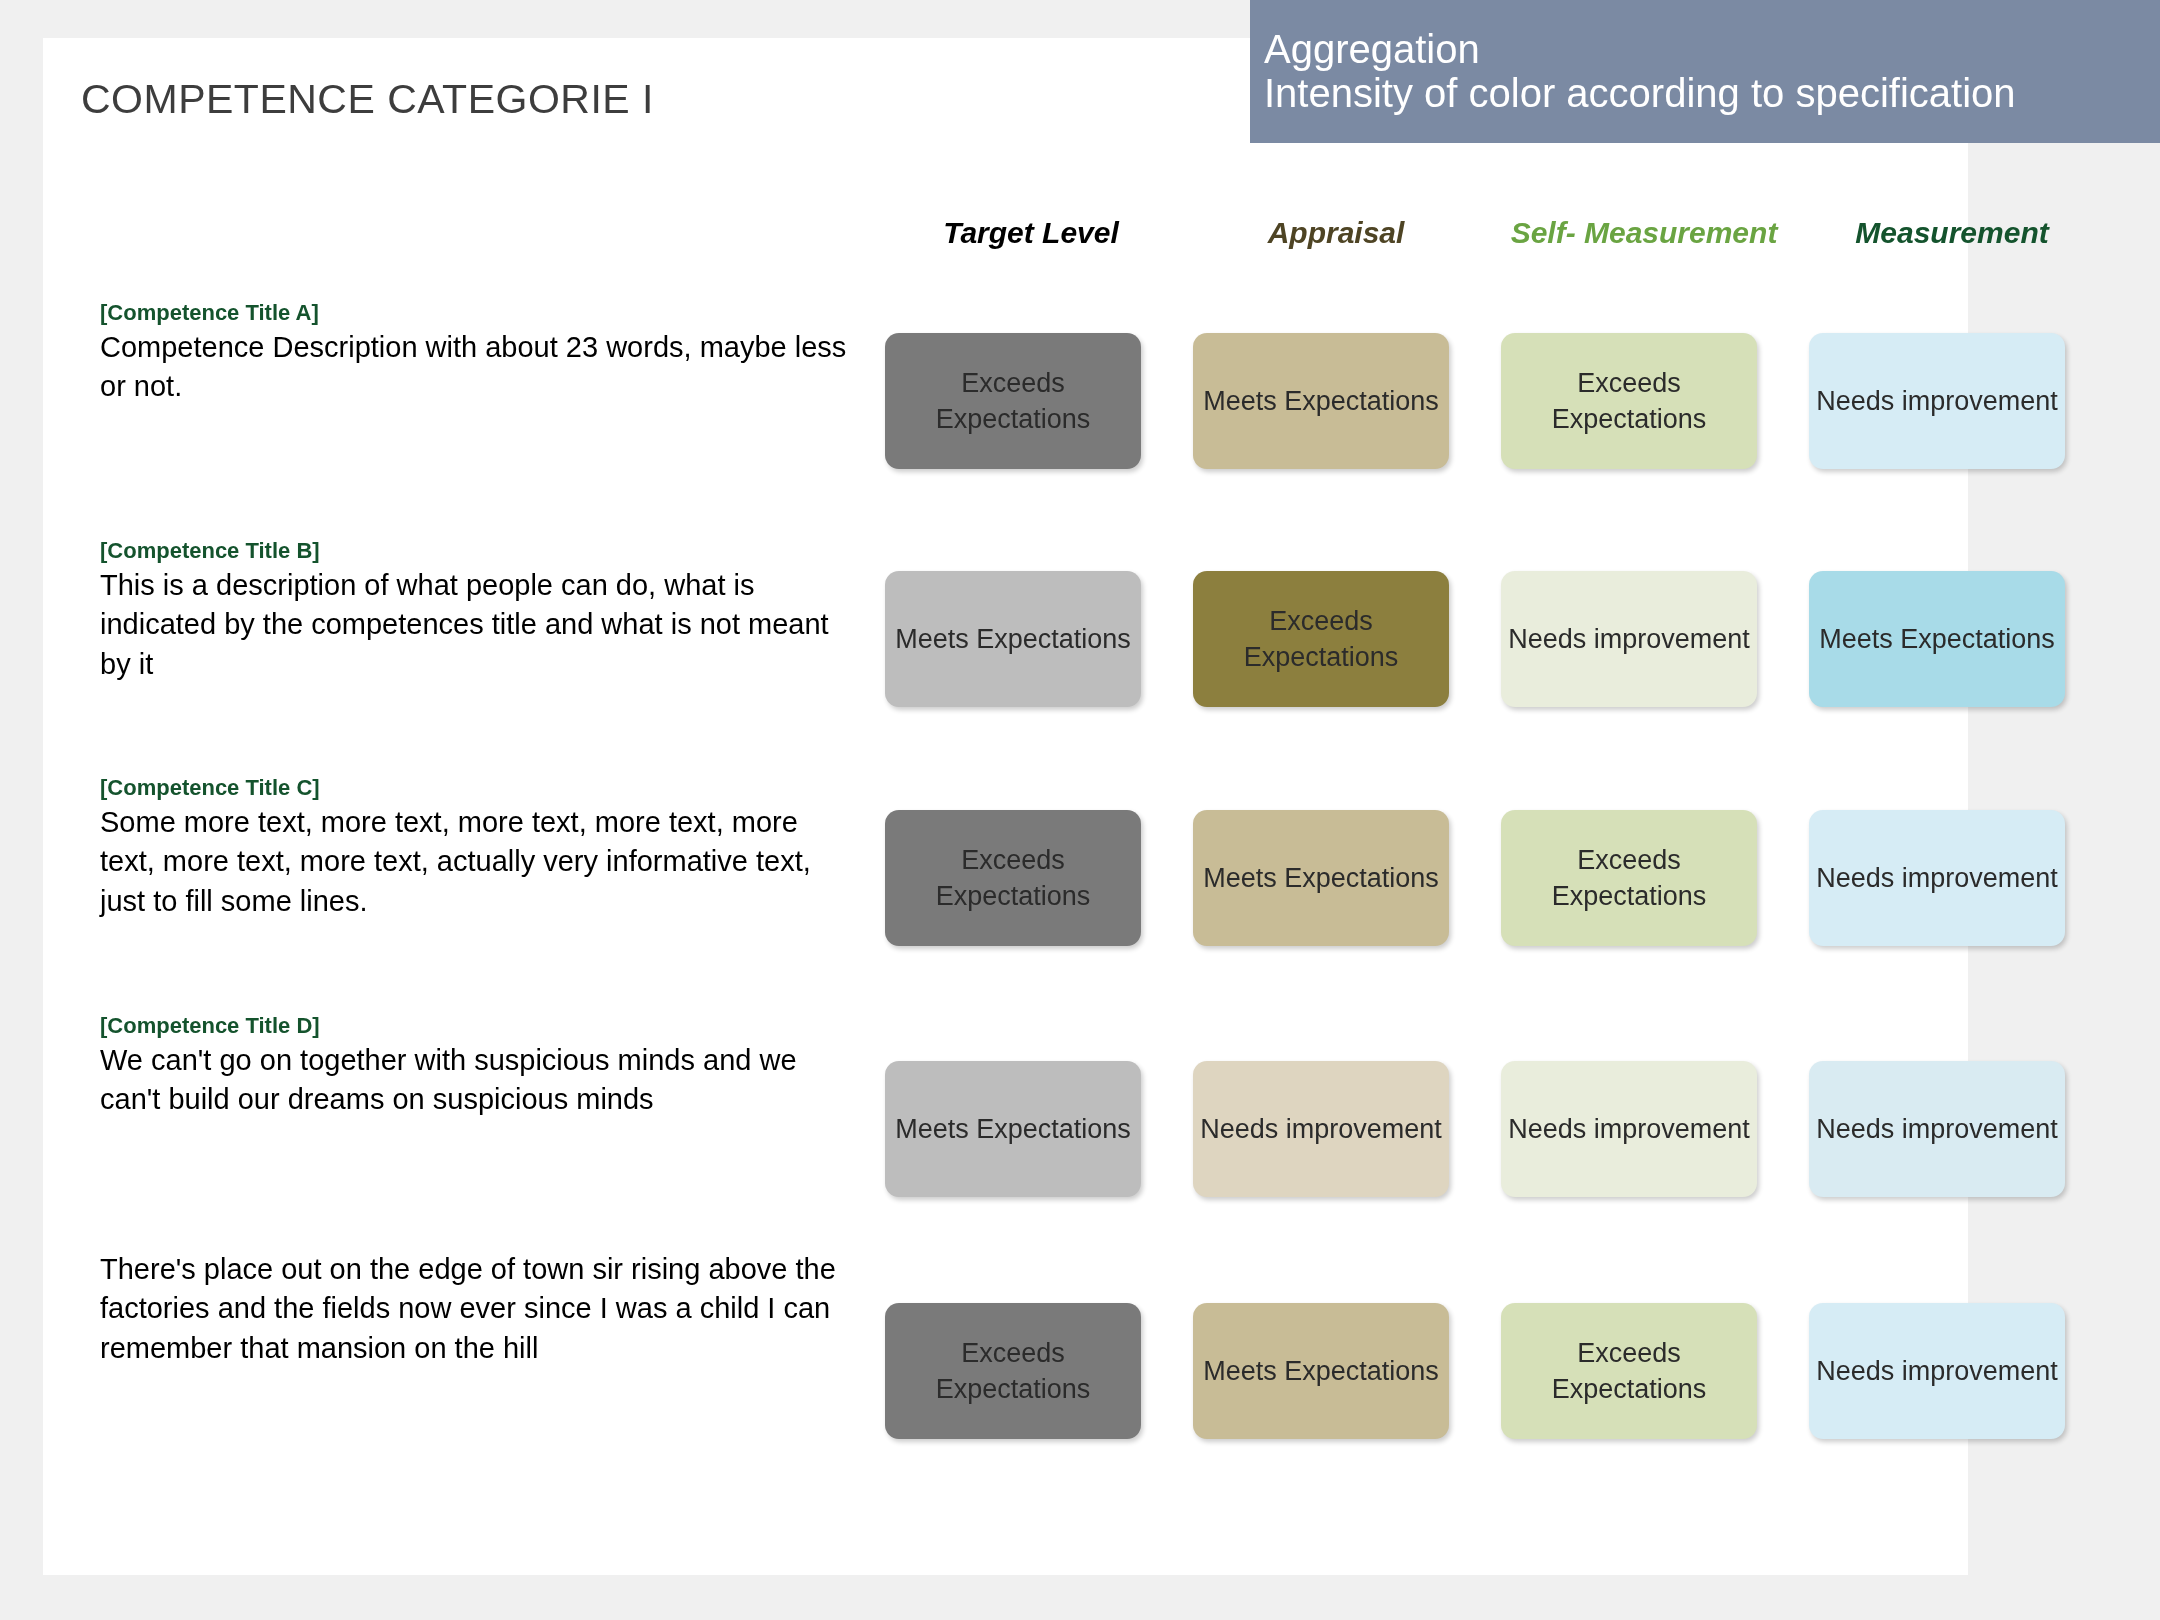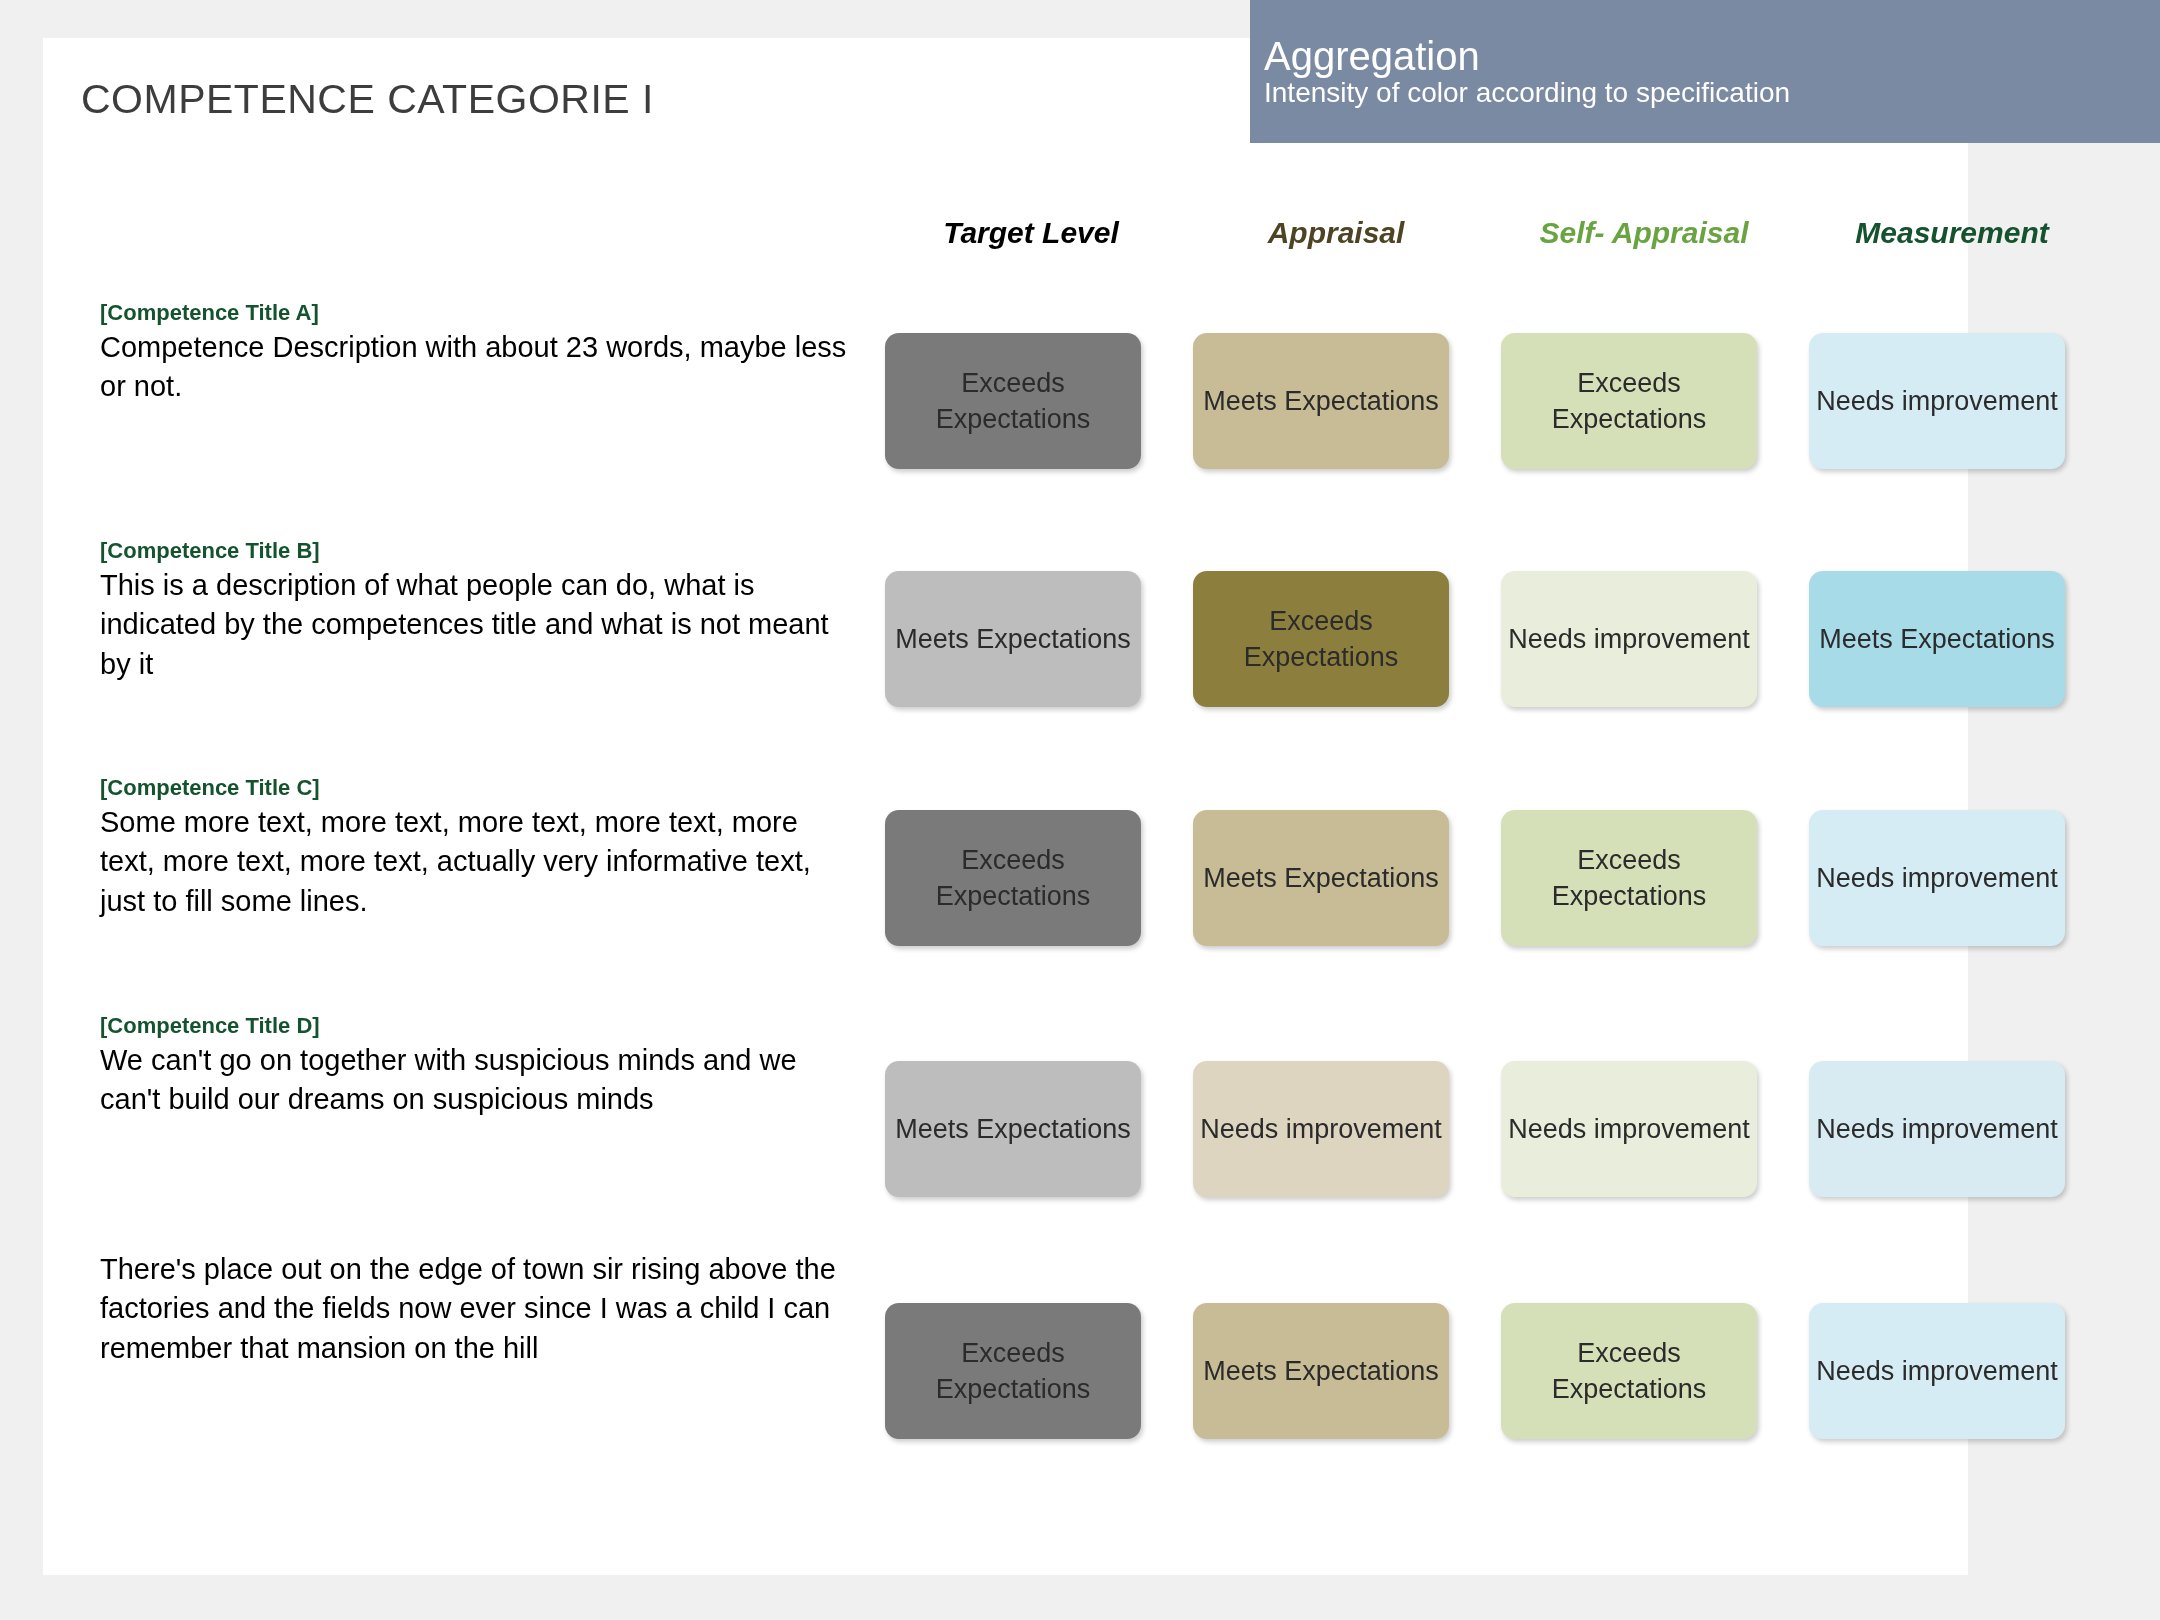--- a/index.html
+++ b/index.html
@@ -54,21 +54,21 @@
     box-sizing: border-box;
     padding: 0 14px;
   }
   #aggregation-banner .banner-line1 {
     font-size: 40px;
     line-height: 1.08;
     font-weight: 400;
     white-space: nowrap;
   }
   #aggregation-banner .banner-line2 {
-    font-size: 28px;
+    font-size: 40px;
     line-height: 1.08;
     font-weight: 400;
     white-space: nowrap;
   }
 
   
   #column-headers {
     position: absolute;
     left: 838px;
     top: 178px;
@@ -144,21 +144,21 @@
 </head>
 <body style="background: rgb(240, 240, 240);">
 
 <div id="slide-card" style="background: rgb(255, 255, 255);">
 
   <div id="slide-title">COMPETENCE CATEGORIE I</div>
 
   <div id="column-headers">
       <div class="col-header" style="left: 0px; color: rgb(0, 0, 0);">Target Level</div>
       <div class="col-header" style="left: 305px; color: rgb(78, 68, 36);">Appraisal</div>
-      <div class="col-header" style="left: 613px; color: rgb(106, 164, 66);">Self- Appraisal</div>
+      <div class="col-header" style="left: 613px; color: rgb(106, 164, 66);">Self- Measurement</div>
       <div class="col-header" style="left: 921px; color: #14532d;">Measurement</div>
     </div>
 
   <div id="rows-container">
       <div class="competence-row" style="top: 260px;">
         <div class="row-text">
           <div class="row-title">[Competence Title A]</div>
           <div class="row-desc">Competence Description with about 23 words, maybe less or not.</div>
         </div>
         <div class="rating-boxes" style="top: 35px;">

